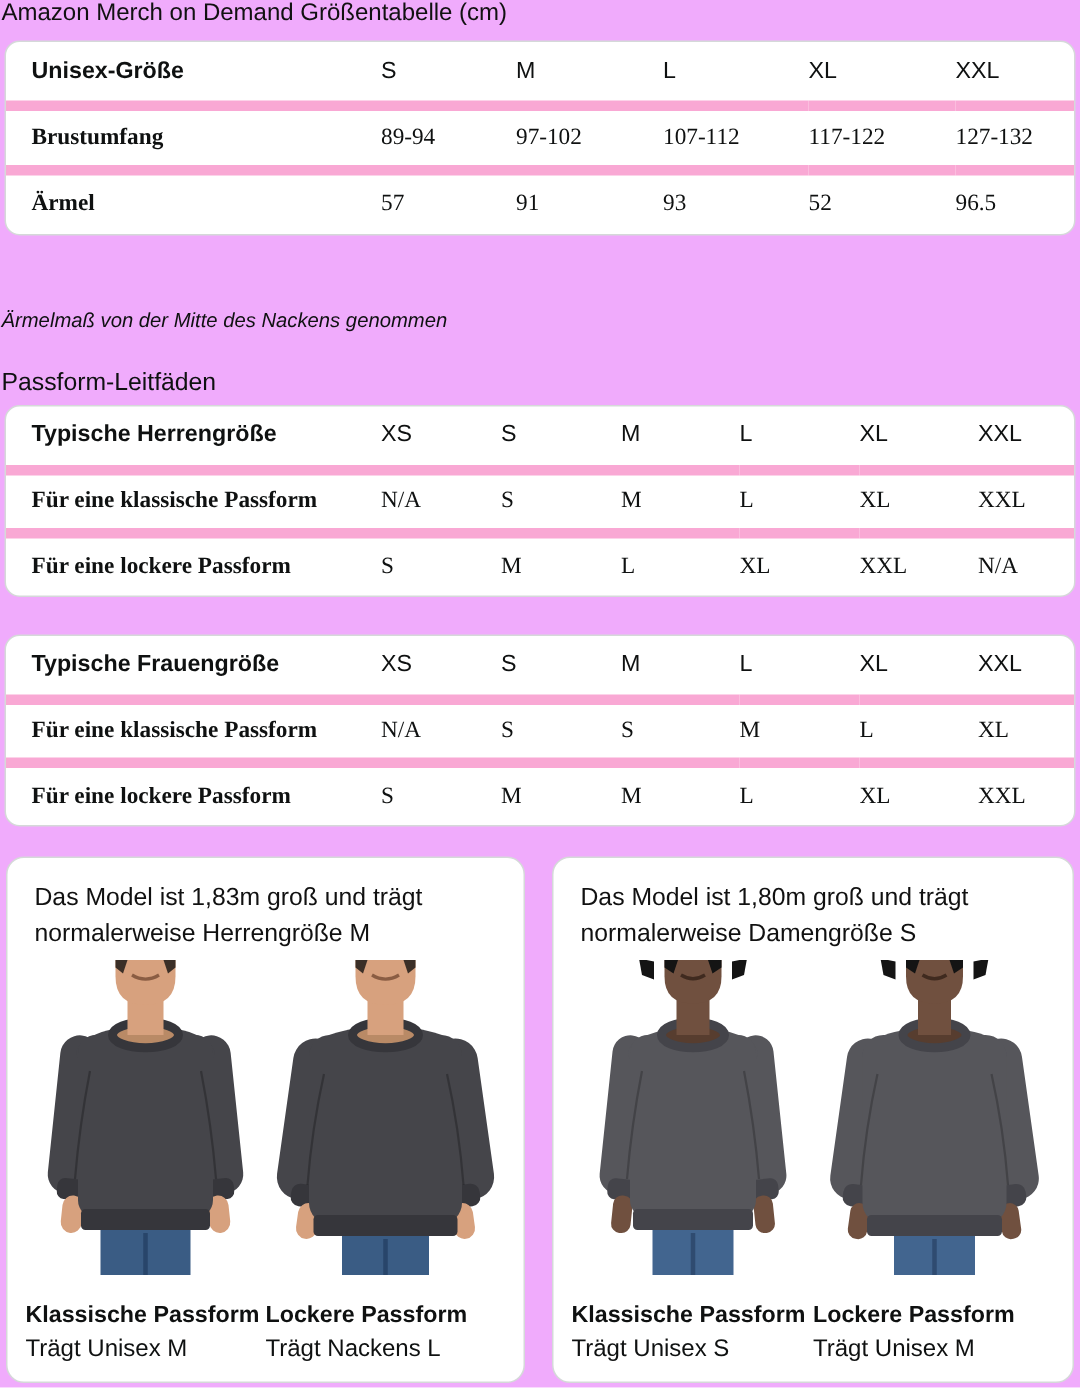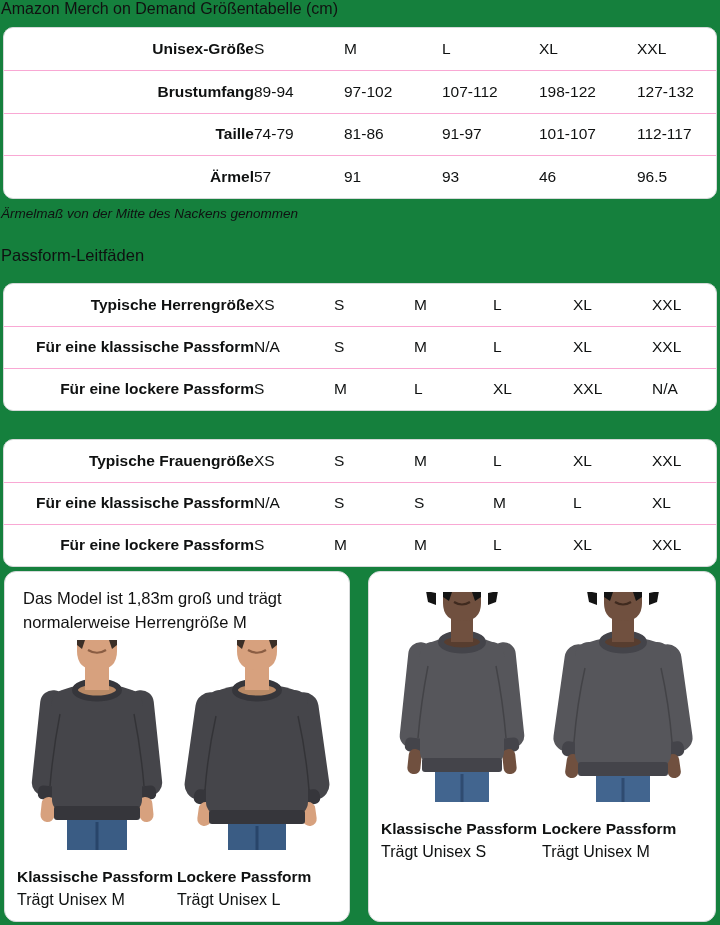--- a/index.html
+++ b/index.html
@@ -1,31 +1,31 @@
 <!DOCTYPE html>
 <html lang="de"><head>
 <meta charset="utf-8">
 <style>
   * { margin:0; padding:0; box-sizing:border-box; }
   html,body { background:#fff; }
   body { font-family:"Liberation Sans","DejaVu Sans",sans-serif; color:#0F1111; }
-  .page { position:relative; width:720px; height:925px; background:#15803d; overflow:hidden; }
+  .page { position:relative; width:720px; height:925px; background:#f0abfc; overflow:hidden; }
 
   .page-title { position:absolute; top:-1px; left:1px; font-size:16px; font-weight:400; line-height:19px; color:#111; }
 
   .table-card { position:absolute; left:3px; width:714px; border:1px solid #D5D9D9; border-radius:10px; background:#fff; overflow:hidden; }
   .table-card table { width:100%; border-collapse:collapse; table-layout:fixed; }
   .table-card th, .table-card td { font-size:15.5px; text-align:left; vertical-align:middle; padding:0; color:#0F1111; }
-  .table-card th { font-weight:700; padding-left:17px;text-align:right; }
-  .table-card tr + tr th, .table-card tr + tr td { border-top:1px solid #f9a8d4; }
+  .table-card th { font-weight:700; padding-left:17px; }
+  .table-card tr + tr th, .table-card tr + tr td { border-top:7px solid #f9a8d4;font-family:Liberation Serif, serif; }
   #size-table th, #size-table td { height:42.5px; }
   .fit-table th, .fit-table td { height:42px; }
   #size-table { top:27px; }
-  #fit-table-men { top:283px; }
-  #fit-table-women { top:423px;margin-top:16px; }
+  #fit-table-men { top:270px; }
+  #fit-table-women { top:423px; }
 
   .note { position:absolute; top:205px; left:1px; font-size:13.5px; line-height:17px; font-weight:400;font-style:italic; }
   .section-heading { position:absolute; top:245px; left:1px; font-size:16.5px; line-height:20px; font-weight:400; }
 
   .cards { position:absolute; top:571px; left:4px; width:712px; height:351px; display:flex; gap:18px; }
   .model-card { border:1px solid #D5D9D9; border-radius:12px; background:#fff; padding:14px 12px 12px; }
   .model-card.men { width:346px; }
   .model-card.women { width:348px; }
   .model-desc { font-size:16.5px; line-height:24px; font-weight:400; margin:0 0 0 6px; width:308px; color:#111; }
   .photos { display:flex; margin-top:6px; }
@@ -60,37 +60,29 @@
           <td>M</td>
           <td>L</td>
           <td>XL</td>
           <td>XXL</td>
         </tr>
         <tr>
           <th>Brustumfang</th>
           <td>89-94</td>
           <td>97-102</td>
           <td>107-112</td>
-          <td>198-122</td>
+          <td>117-122</td>
           <td>127-132</td>
-        </tr>
-        <tr>
-          <th>Taille</th>
-          <td>74-79</td>
-          <td>81-86</td>
-          <td>91-97</td>
-          <td>101-107</td>
-          <td>112-117</td>
         </tr>
         <tr>
           <th>Ärmel</th>
           <td>57</td>
           <td>91</td>
           <td>93</td>
-          <td>46</td>
+          <td>52</td>
           <td>96.5</td>
         </tr>
       </tbody>
     </table>
   </div>
 
   <p class="note">Ärmelmaß von der Mitte des Nackens genommen</p>
 
   <h2 class="section-heading">Passform-Leitfäden</h2>
 
@@ -235,27 +227,28 @@
               <ellipse cx="75" cy="50" rx="22" ry="8.5" fill="none" stroke="#36363B" stroke-width="6"></ellipse>
               <rect x="63" y="6" width="24" height="44" fill="#D7A17E"></rect>
               <path d="M55,0 h40 v11 q0,19 -20,19 q-20,0 -20,-19 z" fill="#D7A17E"></path>
               <path d="M66,10 q9,5.5 18,0" stroke="#8A5D43" stroke-width="2.2" fill="none"></path>
               <path d="M55,0 h8 l-3,9 -5,-4 z" fill="#3B2F27"></path>
               <path d="M95,0 h-8 l3,9 5,-4 z" fill="#3B2F27"></path>
             </svg>
           </div>
           <figcaption>
             <div class="cap-fit">Lockere Passform</div>
-            <div class="cap-size">Trägt Unisex L</div>
+            <div class="cap-size">Trägt Nackens L</div>
           </figcaption>
         </figure>
       </div>
     </section>
 
     <section class="model-card women">
+      <p class="model-desc">Das Model ist 1,80m groß und trägt normalerweise Damengröße S</p>
       <div class="photos">
         <figure>
           <div class="photo-img">
             <svg viewBox="0 0 150 210" xmlns="http://www.w3.org/2000/svg" aria-hidden="true">
               <rect x="48" y="168" width="54" height="42" fill="#42658F"></rect>
               <path d="M75,182 V210" stroke="#2F4B70" stroke-width="3"></path>
               <rect x="17" y="50" width="24" height="106" rx="12" fill="#56565B" transform="rotate(6 29 103)"></rect>
               <rect x="109" y="50" width="24" height="106" rx="12" fill="#56565B" transform="rotate(-6 121 103)"></rect>
               <rect x="18" y="146" width="21" height="14" rx="5" fill="#44444A" transform="rotate(6 28 153)"></rect>
               <rect x="111" y="146" width="21" height="14" rx="5" fill="#44444A" transform="rotate(-6 122 153)"></rect>

